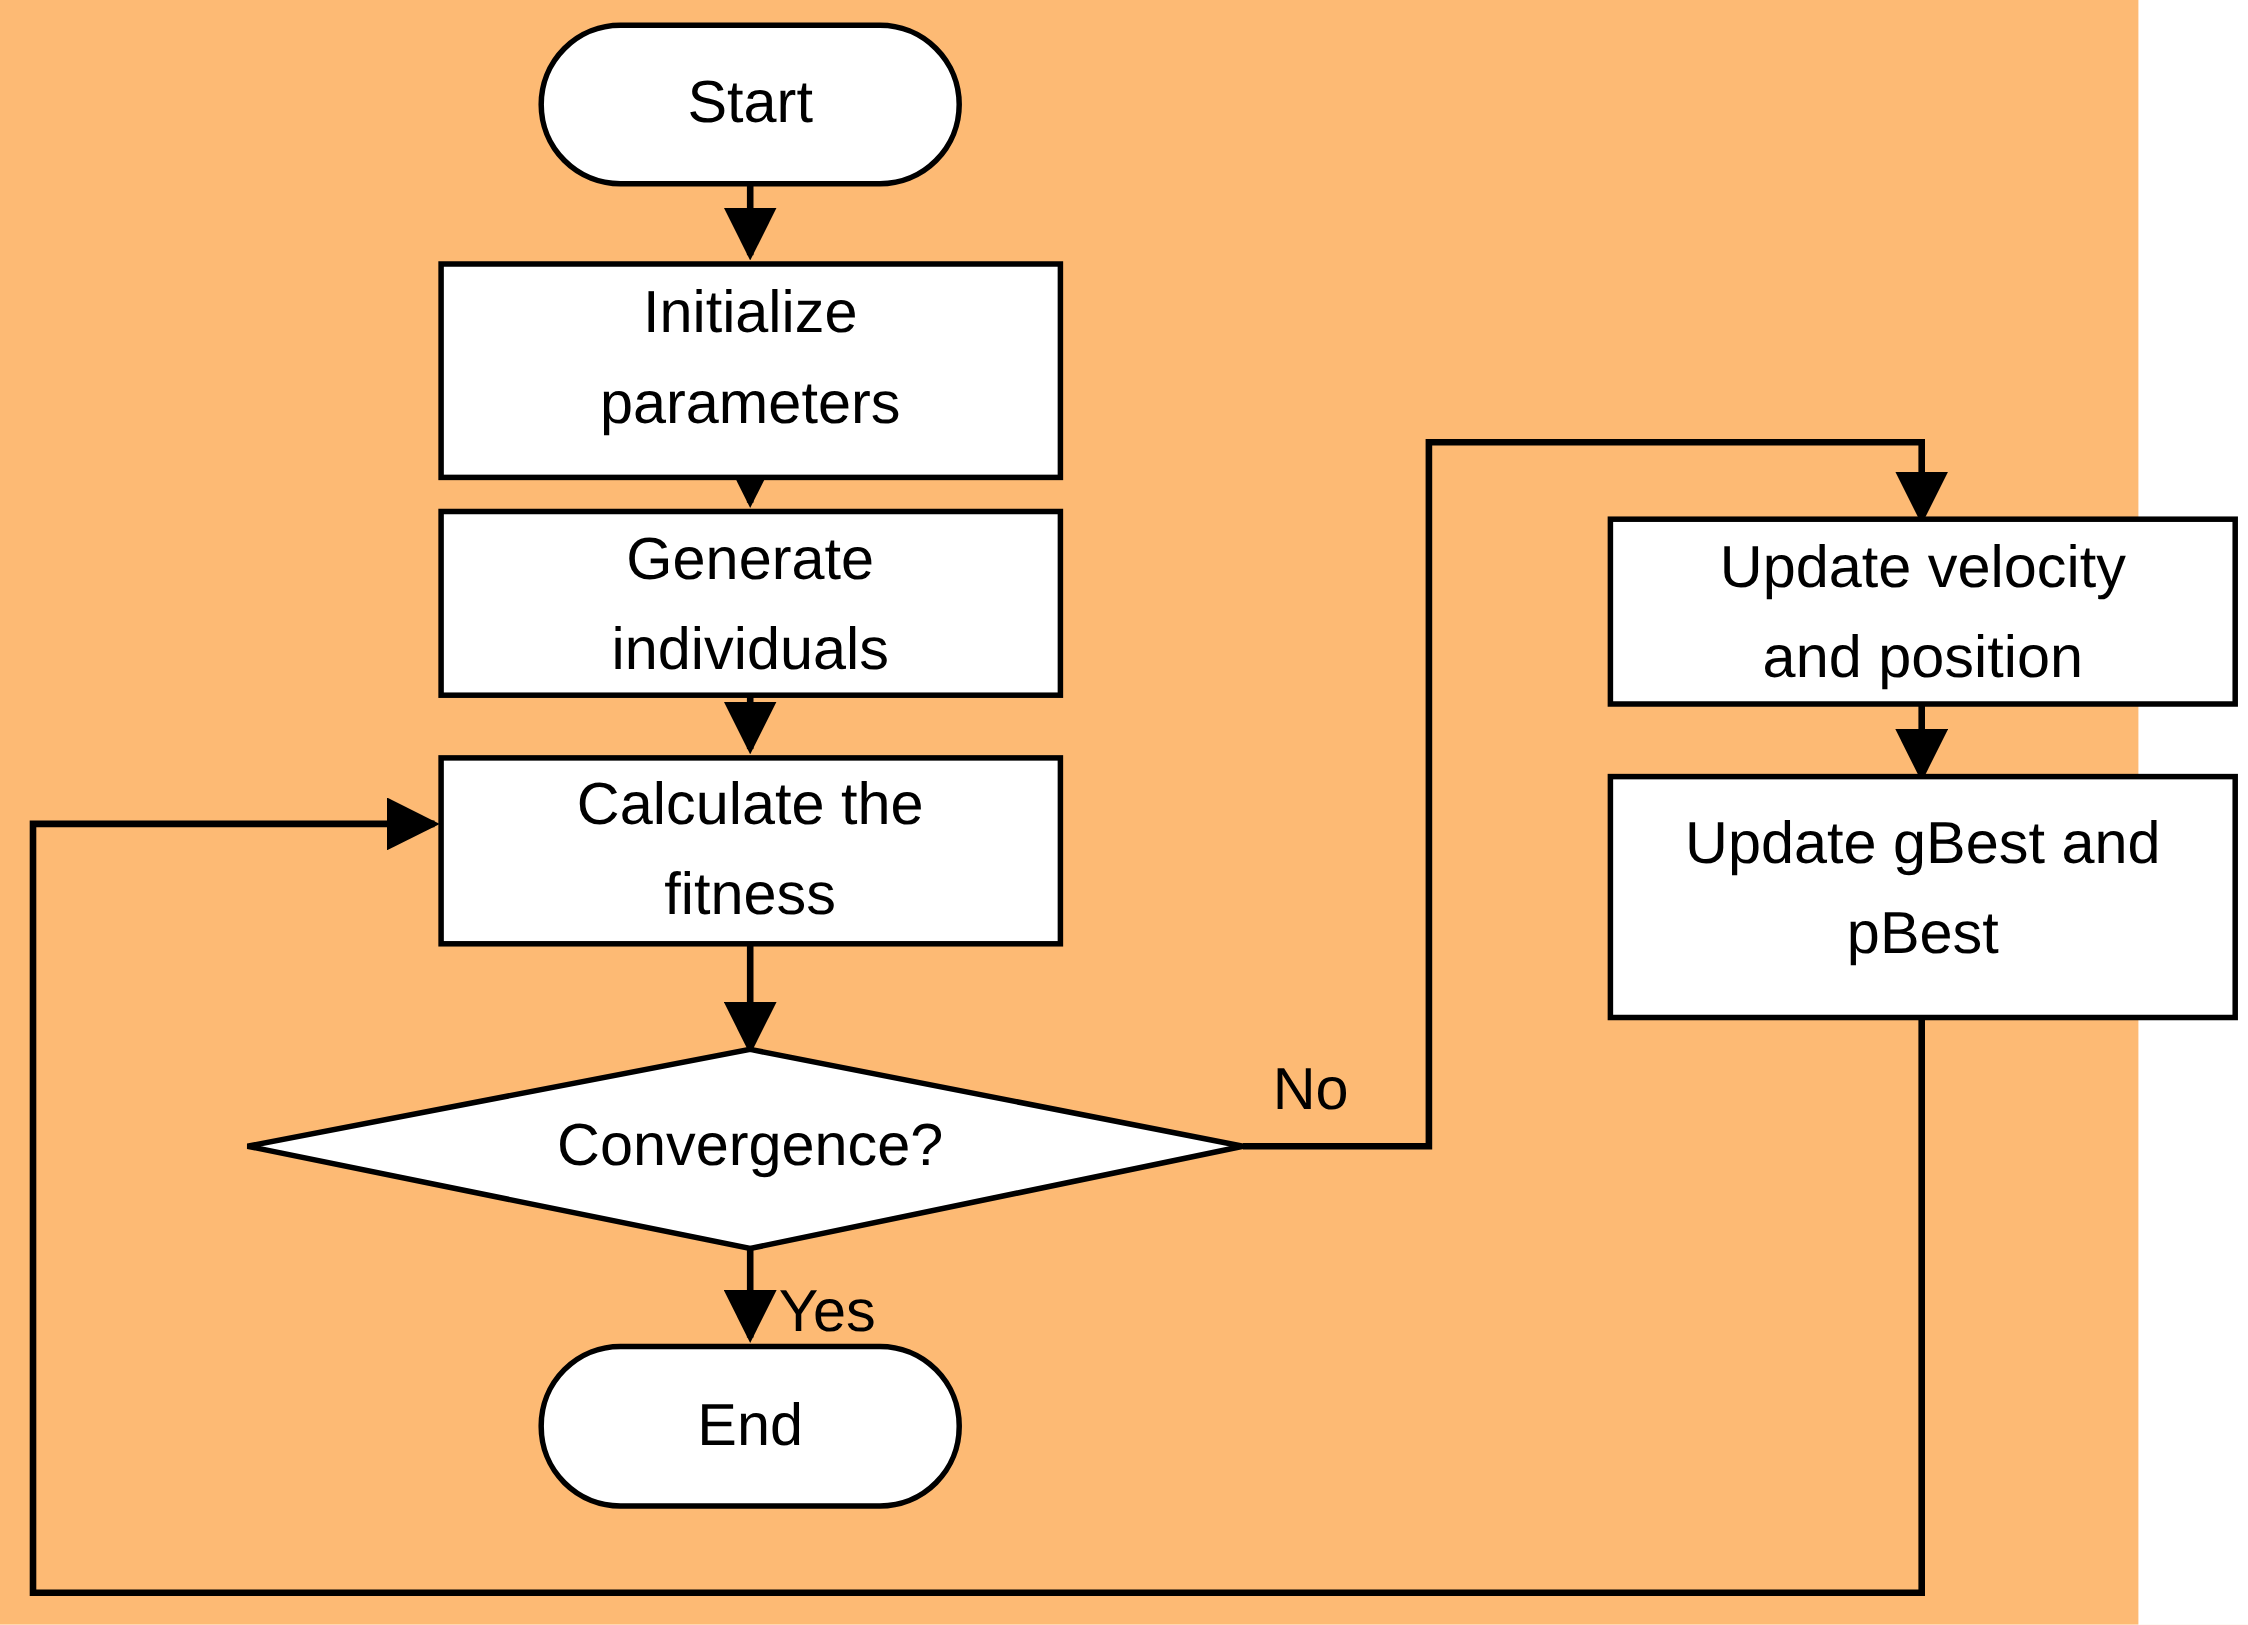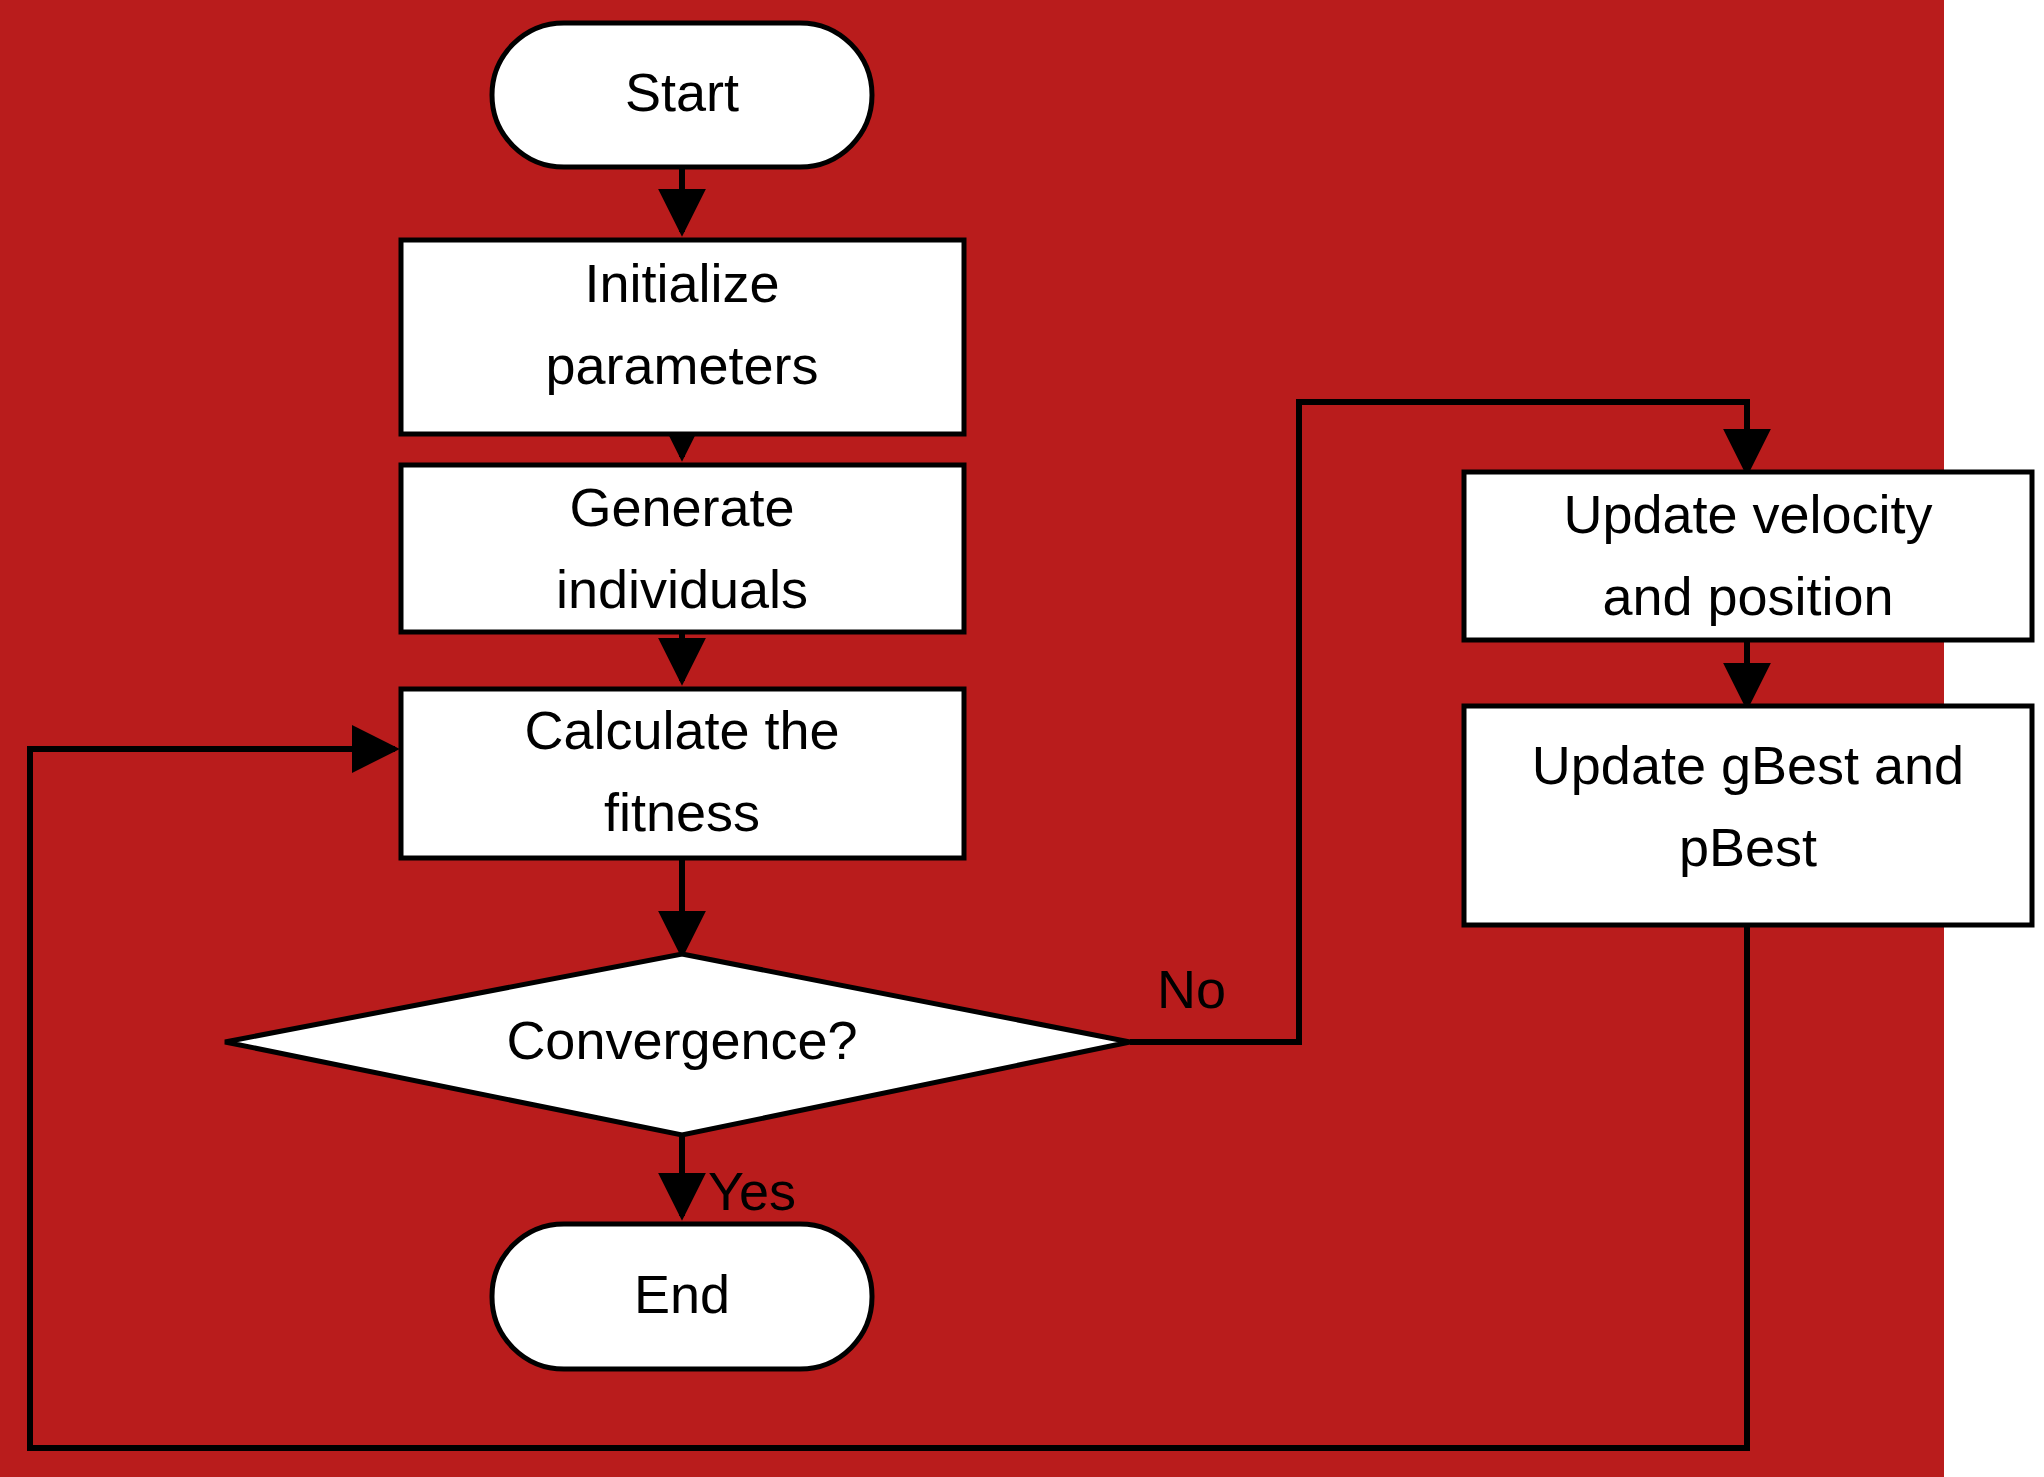--- a/index.html
+++ b/index.html
@@ -11,21 +11,21 @@
   body {
     width: 2044px;
     height: 1477px;
     font-family: "Liberation Sans", sans-serif;
     overflow: hidden;
   }
   #flowchart-root {
     position: relative;
     width: 1944px;
     height: 1477px;
-    background: #b91c1c;
+    background: #fdba74;
   }
   svg#flow-svg {
     position: absolute;
     top: 0;
     left: 0;
     width: 2044px;
     height: 1477px;
     display: block;
   }
   .node-shape {

